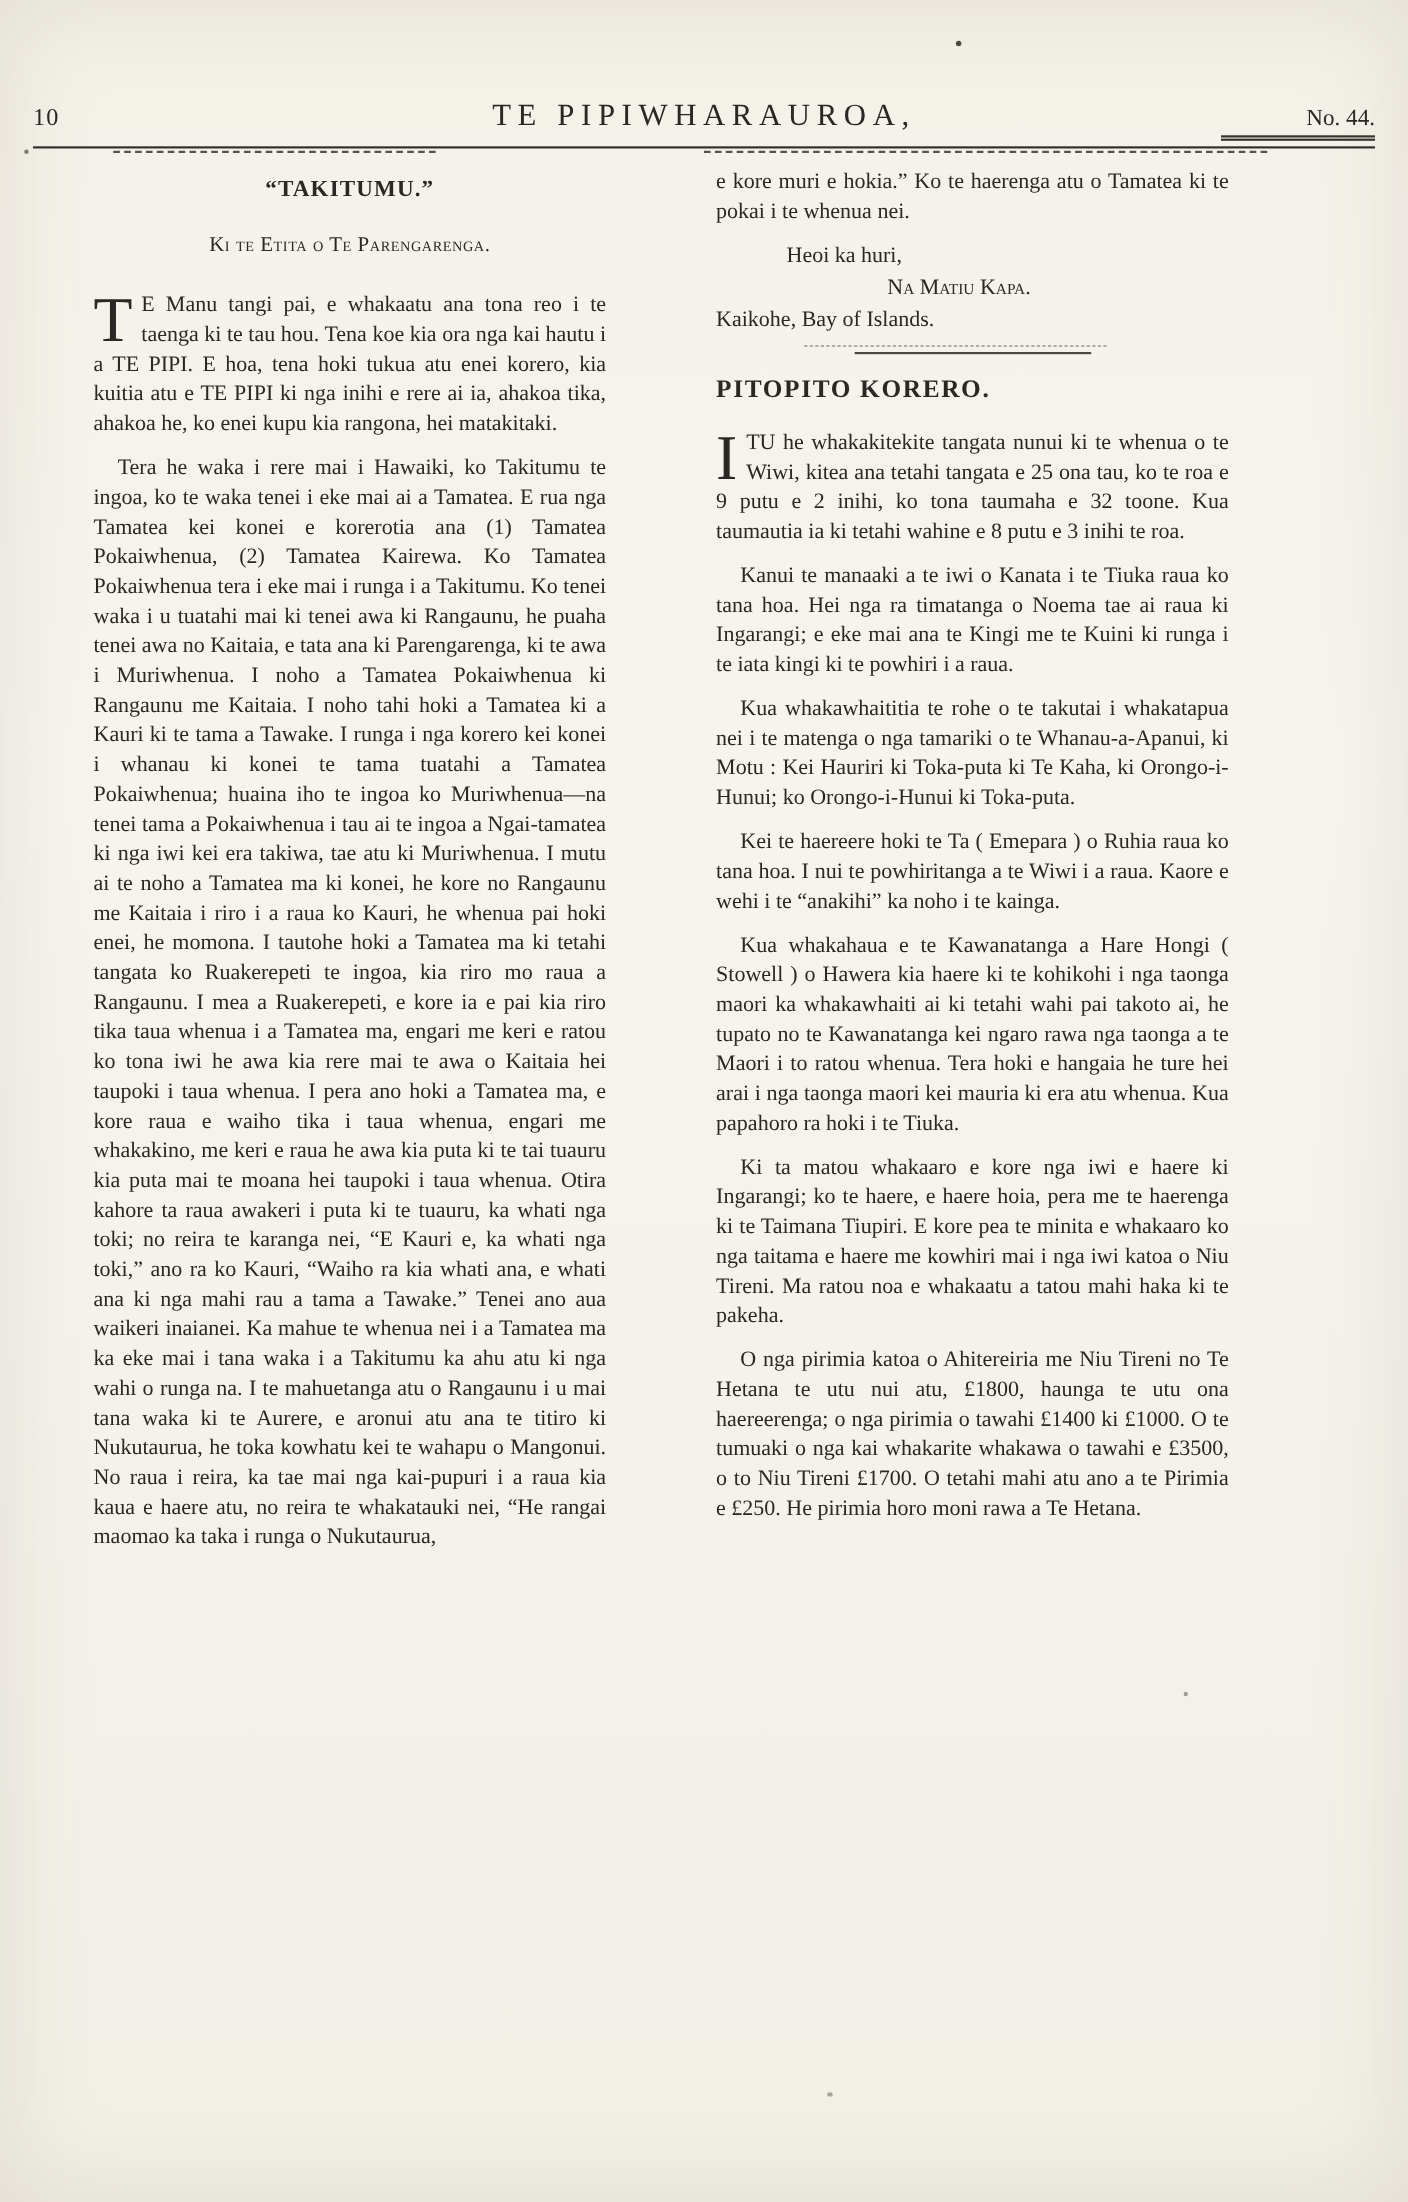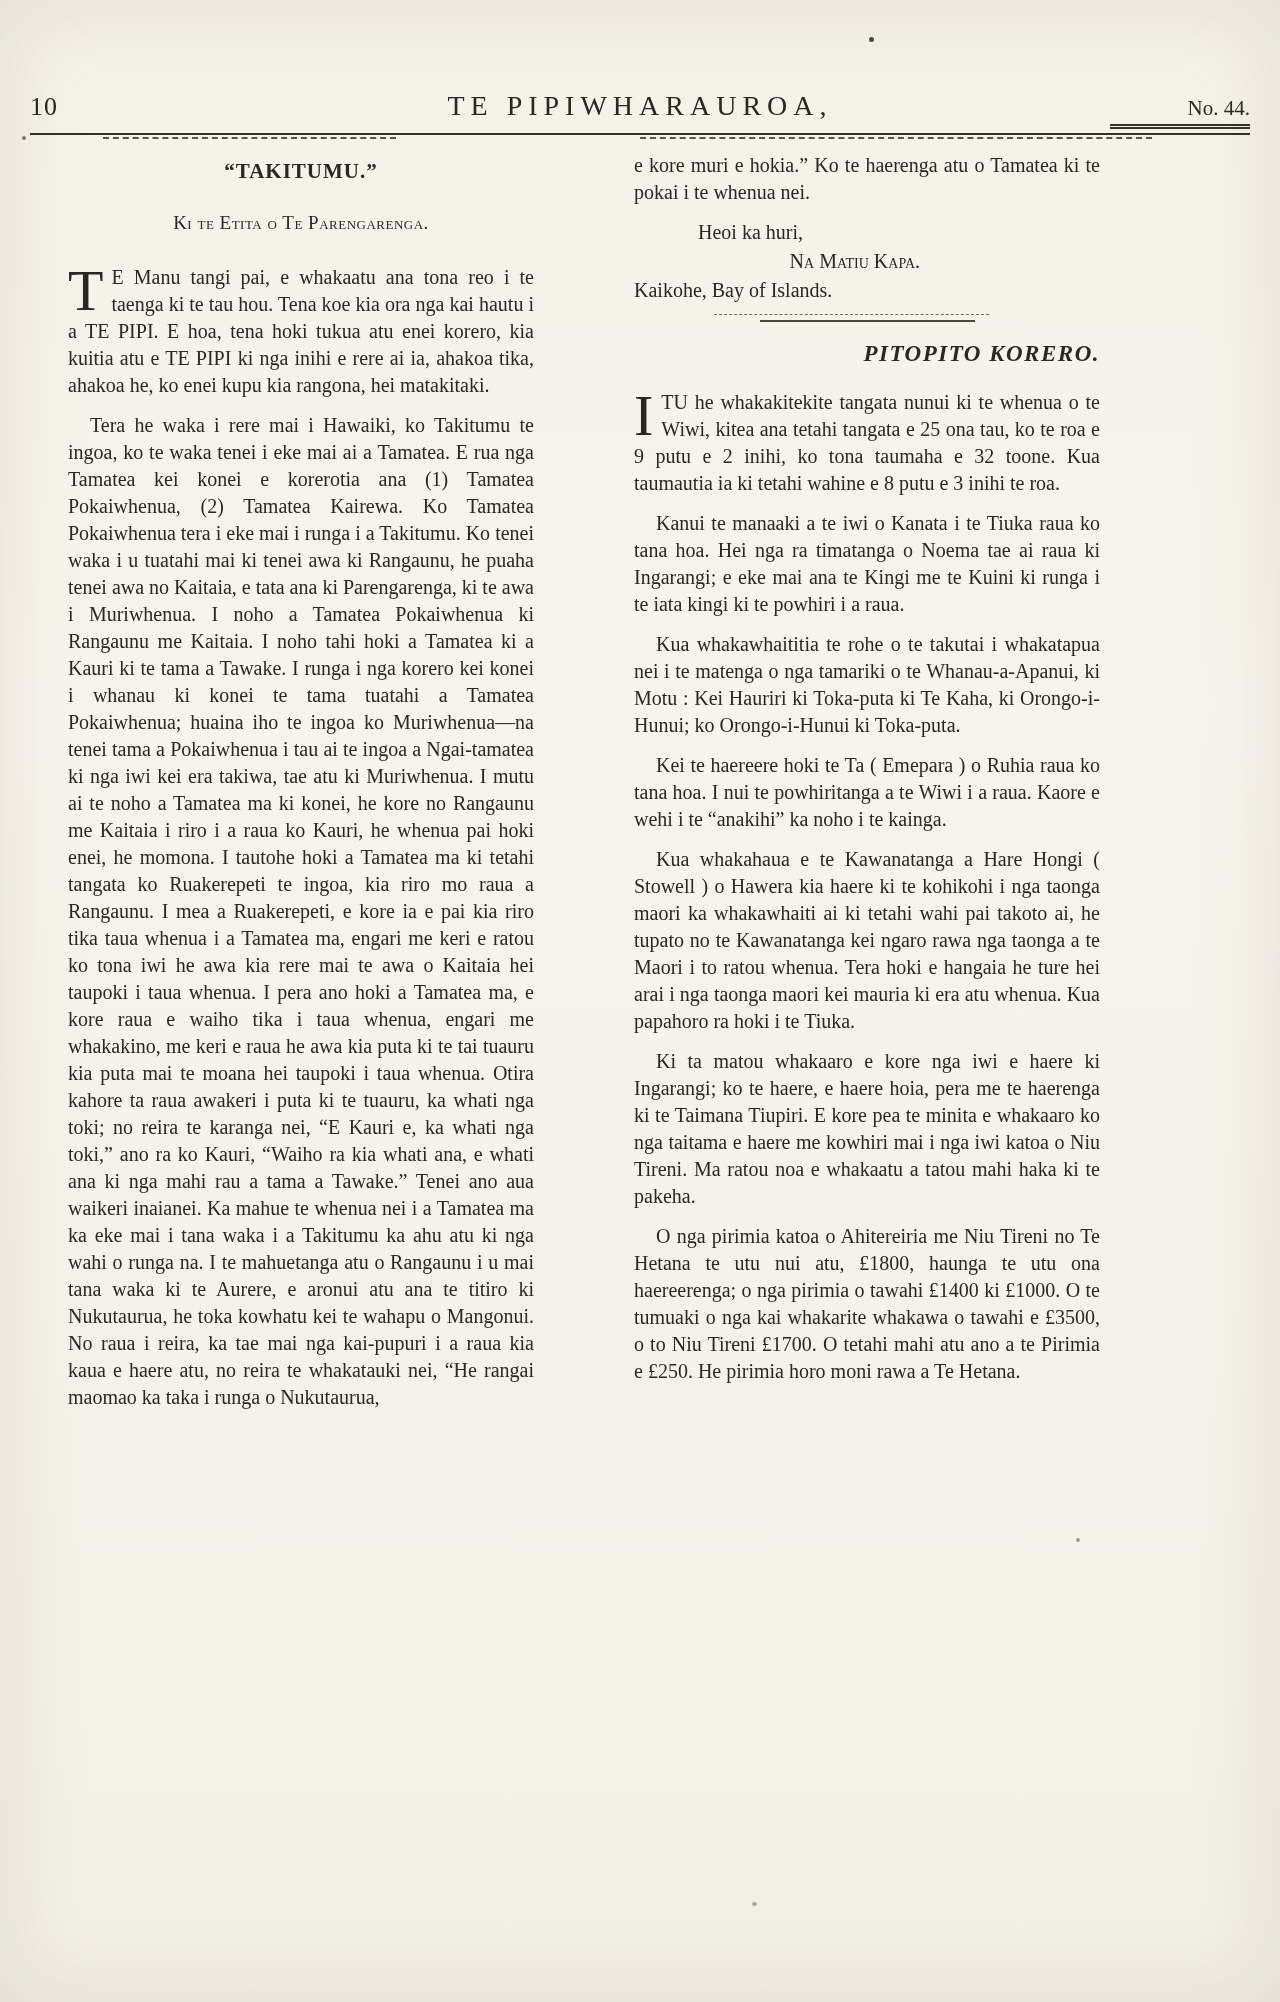--- a/index.html
+++ b/index.html
@@ -12,38 +12,38 @@
     font-family: "Liberation Serif", "DejaVu Serif", serif;
     color: #2a2724;
     overflow: hidden;
   }
   
   .masthead {
     position: absolute;
     top: 90px; left: 30px; width: 1220px;
     display: flex; align-items: baseline;
   }
-  .page-num { width: 140px; font-size: 26px; letter-spacing: 1px; }
+  .page-num { width: 140px; font-size: 22px; letter-spacing: 1px; }
   .masthead-title { flex: 1; text-align: center; font-size: 28px; letter-spacing: 6px; }
   .issue-num { width: 140px; text-align: right; font-size: 21px; border-bottom: 5px double #35322c; padding-bottom: 3px; }
   .masthead-rule {
     position: absolute; top: 133px; left: 30px; width: 1220px;
     border-top: 2px solid #34312b;
   }
   .masthead-rule .dash-a {
     position: absolute; top: 2px; left: 6%; width: 24%;
     border-top: 2px dashed #57524a;
   }
   .masthead-rule .dash-b {
     position: absolute; top: 2px; left: 50%; width: 42%;
     border-top: 2px dashed #57524a;
   }
   
   .columns {
-    position: absolute; top: 152px; left: 68px; width: 1032px;
+    position: absolute; top: 152px; left: 85px; width: 1032px;
     display: flex; gap: 100px;
   }
   .col { flex: 1; font-size: 20px; line-height: 27px; text-align: justify; }
   .article-heading {
     text-align: center; font-size: 21px; font-weight: bold;
     letter-spacing: 1px; margin: 6px 0 24px;
   }
   .salutation {
     text-align: center; font-size: 19px; margin: 0 0 28px; letter-spacing: 0.5px;
   }
@@ -59,22 +59,22 @@
   .place { margin: 0 0 14px; }
   .section-rule {
     width: 215px; margin: 16px auto 18px;
     border-top: 2px solid #4c4840; position: relative;
   }
   .section-rule::before {
     content: ""; position: absolute; top: -8px; left: -46px; right: -14px;
     border-top: 1px dashed #6e685d;
   }
   .section-heading {
-    text-align: right; font-size: 23px; font-weight: bold;
-    letter-spacing: 1.5px; margin: 0 0 22px; font-style: italic;
+    text-align: left; font-size: 23px; font-weight: bold;
+    letter-spacing: 1.5px; margin: 0 0 22px;
   }
   
   .speck { position: absolute; border-radius: 50%; background: #4d483f; }
   .speck.s1 { top: 37px; left: 869px; width: 5px; height: 5px; }
   .speck.s2 { top: 136px; left: 22px; width: 4px; height: 4px; opacity: .7; }
   .speck.s3 { top: 1538px; left: 1076px; width: 4px; height: 4px; opacity: .5; }
   .speck.s4 { top: 1902px; left: 752px; width: 5px; height: 4px; opacity: .45; }
 </style>
 </head>
 <body>

